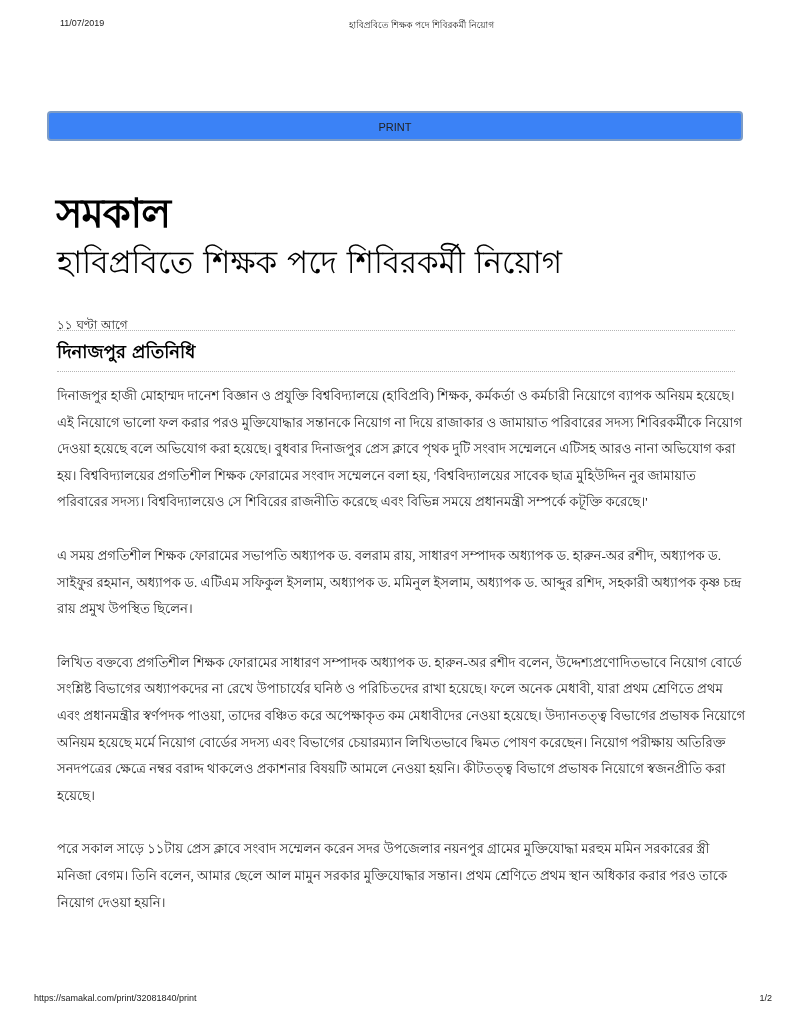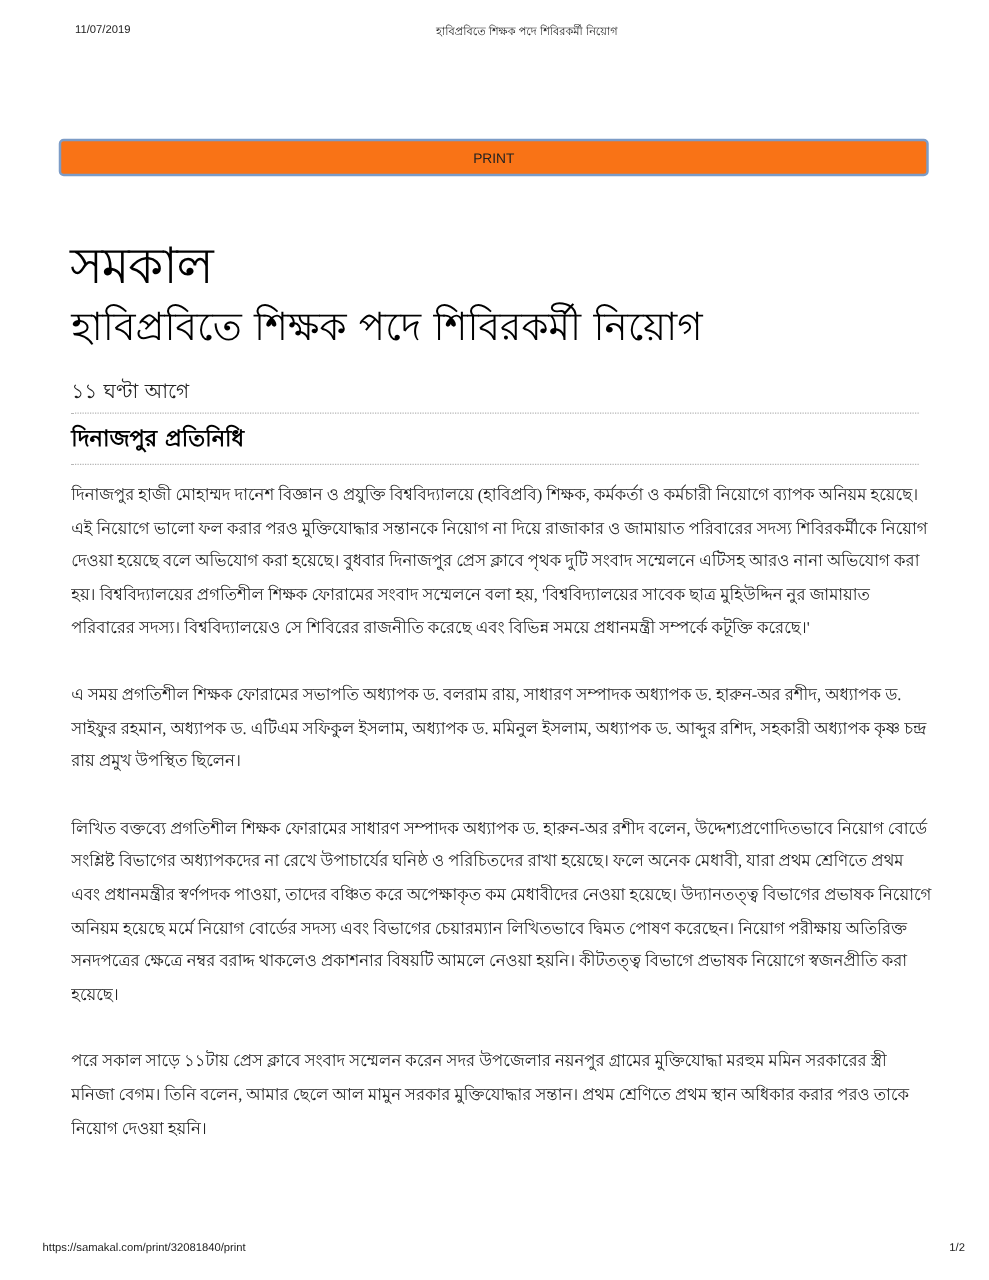--- a/index.html
+++ b/index.html
@@ -41,57 +41,57 @@
   }
   .print-button {
     position: absolute;
     top: 111px;
     left: 47px;
     width: 696px;
     height: 30px;
     box-sizing: border-box;
     border: 2px solid #7c9cc7;
     border-radius: 4px;
-    background: #f97316;
+    background: #3b82f6;
     font-family: "Liberation Sans", sans-serif;
     font-size: 11px;
     color: #222;
     text-align: center;
     line-height: 26px;
     cursor: pointer;
   }
   .brand-logo {
     position: absolute;
     top: 188px;
     left: 56px;
     font-family: "DejaVu Serif", serif;
     font-size: 40px;
-    font-weight: 400;
+    font-weight: 700;
     color: #000;
     line-height: 50px;
     letter-spacing: -1px;
   }
   .headline {
     position: absolute;
     top: 240px;
     left: 57px;
     width: 700px;
     font-family: "DejaVu Sans", sans-serif;
     font-size: 31px;
     font-weight: normal;
     color: #000;
     line-height: 44px;
     margin: 0;
     white-space: nowrap;
   }
   .timestamp {
     position: absolute;
-    top: 300px;
+    top: 316px;
     left: 57px;
-    font-size: 16px;
+    font-size: 12px;
     color: #222;
   }
   .dotted-sep {
     position: absolute;
     left: 57px;
     width: 678px;
     height: 0;
     border-top: 1px dotted #b5b5b5;
   }
   .sep-1 { top: 330px; }

